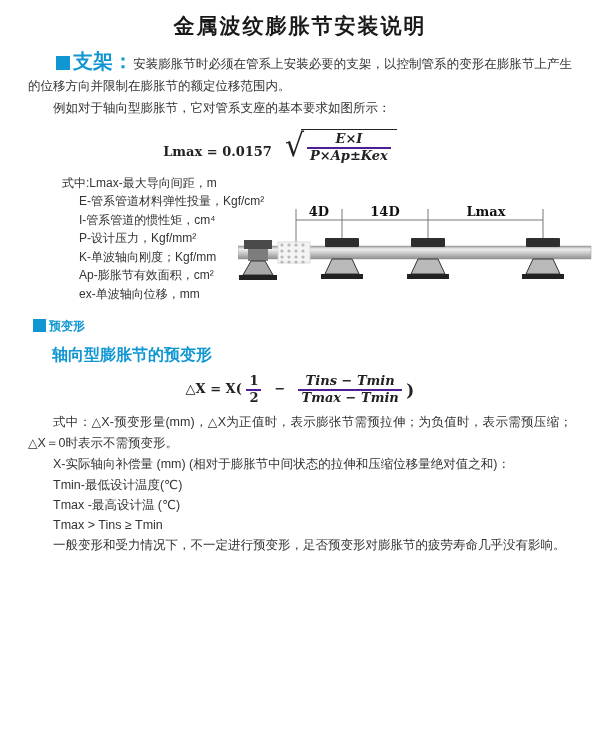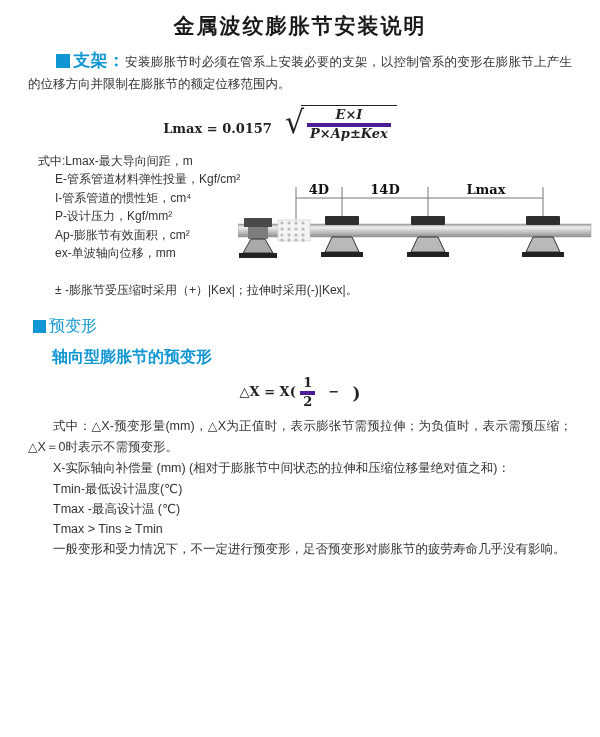--- a/index.html
+++ b/index.html
@@ -20,46 +20,46 @@
 
   .para{ margin:0 28px; line-height:22px; text-align:justify; }
   .indent{ text-indent:2em; }
   .p-first{ margin-top:10px; }
 
   .sq{
     display:inline-block; width:14px; height:14px; background:var(--blue);
     margin-right:3px; vertical-align:-2px;
   }
   .sq-sm{ width:13px; height:13px; }
-  .blue-label{ color:var(--blue); font-size:17px; font-weight:bold; }
+  .blue-label{ color:var(--blue); font-size:20px; font-weight:bold; }
 
   .formula{
     text-align:center; font-family:"DejaVu Serif","Liberation Serif",serif;
     font-weight:bold; color:#222; font-size:13px;
   }
   .formula-lmax{ margin:10px 0 6px -40px; }
   .frac{ display:inline-block; vertical-align:middle; text-align:center; line-height:1.15; }
-  .frac .num{ display:block; border-bottom:4px solid #4c1d95; padding:0 3px; }
+  .frac .num{ display:block; border-bottom:2px solid #4c1d95; padding:0 3px; }
   .frac .den{ display:block; padding:0 3px; }
   .sqrt{ display:inline-flex; align-items:center; }
   .sqrt-sym{ font-size:30px; font-weight:400; line-height:1; margin-right:-3px; transform:scaleY(1.05); }
   .sqrt-body{ border-top:1.5px solid #222; padding:2px 6px 0 6px; font-style:italic; font-weight:600; }
 
-  .vars-wrap{ position:relative; margin-top:10px; height:128px; }
+  .vars-wrap{ position:relative; margin-top:10px; height:128px;padding-left:24px; }
   .vars{ margin-left:38px; line-height:18.5px; font-size:12px; }
   .vars .var-line{ margin-left:17px; }
   .vars .var-line:first-child{ margin-left:0; }
   .note-line{ margin-left:55px; line-height:20.5px; font-size:12px; }
 
   .pipe-diagram{ position:absolute; left:238px; top:28px; }
   .dim-label{ font-family:"DejaVu Serif","Liberation Serif",serif; font-weight:bold; font-size:13px; fill:#111; }
 
   .h2{
     margin:16px 0 6px 33px; color:var(--blue);
-    font-size:16px; font-weight:normal;
+    font-size:12px; font-weight:bold;
   }
   .h3{ color:var(--blue); font-size:16px; font-weight:bold; }
   .h3-axial{ margin:10px 0 4px 52px; }
 
   .formula-dx{ margin:8px 0 6px 0; }
   .formula-dx .paren{ font-size:17px; font-weight:600; vertical-align:middle; }
   .fsp{ display:inline-block; width:4px; }
 
   .tlines{ margin:0 28px; line-height:20px; }
   .tlines div{ text-indent:2em; }
@@ -67,20 +67,21 @@
 </head>
 <body>
 
 <div class="page">
 
   <div class="title">金属波纹膨胀节安装说明</div>
 
   <p class="para p-first">
     <span style="display:inline-block;width:28px;"></span><span class="sq"></span><span class="blue-label">支架：</span><span>安装膨胀节时必须在管系上安装必要的支架，以控制管系的变形在膨胀节上产生的位移方向并限制在膨胀节的额定位移范围内。</span>
   </p>
+  <p class="para indent">例如对于轴向型膨胀节，它对管系支座的基本要求如图所示：</p>
 
   <div class="formula formula-lmax">
     <span>Lmax = 0.0157</span>
     <span class="fsp"></span>
     <span class="sqrt">
       <span class="sqrt-sym">√</span>
       <span class="sqrt-body">
         <span class="frac">
           <span class="num">E×I</span>
           <span class="den">P×Ap±Kex</span>
@@ -88,20 +89,21 @@
       </span>
     </span>
   </div>
 
   <div class="vars-wrap">
     <div class="vars">
       <div class="var-line">式中:Lmax-最大导向间距，m</div>
       <div class="var-line">E-管系管道材料弹性投量，Kgf/cm²</div>
       <div class="var-line">I-管系管道的惯性矩，cm⁴</div>
       <div class="var-line">P-设计压力，Kgf/mm²</div>
+      <div class="var-line">K-单波轴向刚度；Kgf/mm</div>
       <div class="var-line">Ap-膨胀节有效面积，cm²</div>
       <div class="var-line">ex-单波轴向位移，mm</div>
     </div>
 
     <svg class="pipe-diagram" width="360" height="100" viewBox="0 0 360 100">
       <defs>
         <linearGradient id="pipeGrad" x1="0" y1="0" x2="0" y2="1">
           <stop offset="0" stop-color="#9d9d9d"></stop>
           <stop offset="0.25" stop-color="#efefef"></stop>
           <stop offset="0.55" stop-color="#c9c9c9"></stop>
@@ -165,37 +167,40 @@
       </g>
       <g>
         <rect x="288" y="36" width="34" height="9" fill="#2e2e2e" rx="1"></rect>
         <rect x="297" y="57" width="16" height="6" fill="#5a5a5a"></rect>
         <polygon points="295,57 315,57 322,72 288,72" fill="#b9b9b9" stroke="#333" stroke-width="1"></polygon>
         <rect x="284" y="72" width="42" height="5" fill="#222"></rect>
       </g>
     </svg>
   </div>
 
-  <div class="note-line">± -膨胀节受压缩时采用（+）|Kex|；拉伸时采用(-)|Kex|。</div>
 
   <div class="h2">
     <span class="sq sq-sm"></span><span>预变形</span>
   </div>
 
   <div class="h3 h3-axial">轴向型膨胀节的预变形</div>
 
   <div class="formula formula-dx">
     <span>△X = X(</span>
     <span class="frac">
       <span class="num">1</span>
       <span class="den">2</span>
     </span>
     <span class="fsp"></span>
     <span>−</span>
     <span class="fsp"></span>
+    <span class="frac" style="font-style:italic;">
+      <span class="num">Tins − Tmin</span>
+      <span class="den">Tmax − Tmin</span>
+    </span>
     <span class="paren">)</span>
   </div>
 
   <p class="para indent" style="line-height:21px;margin-top:4px;">式中：△X-预变形量(mm)，△X为正值时，表示膨张节需预拉伸；为负值时，表示需预压缩；△X＝0时表示不需预变形。</p>
   <p class="para indent" style="line-height:21px;">X-实际轴向补偿量 (mm) (相对于膨胀节中间状态的拉伸和压缩位移量绝对值之和)：</p>
 
   <div class="tlines">
     <div>Tmin-最低设计温度(℃)</div>
     <div>Tmax -最高设计温 (℃)</div>
     <div>Tmax &gt; Tins ≥ Tmin</div>

